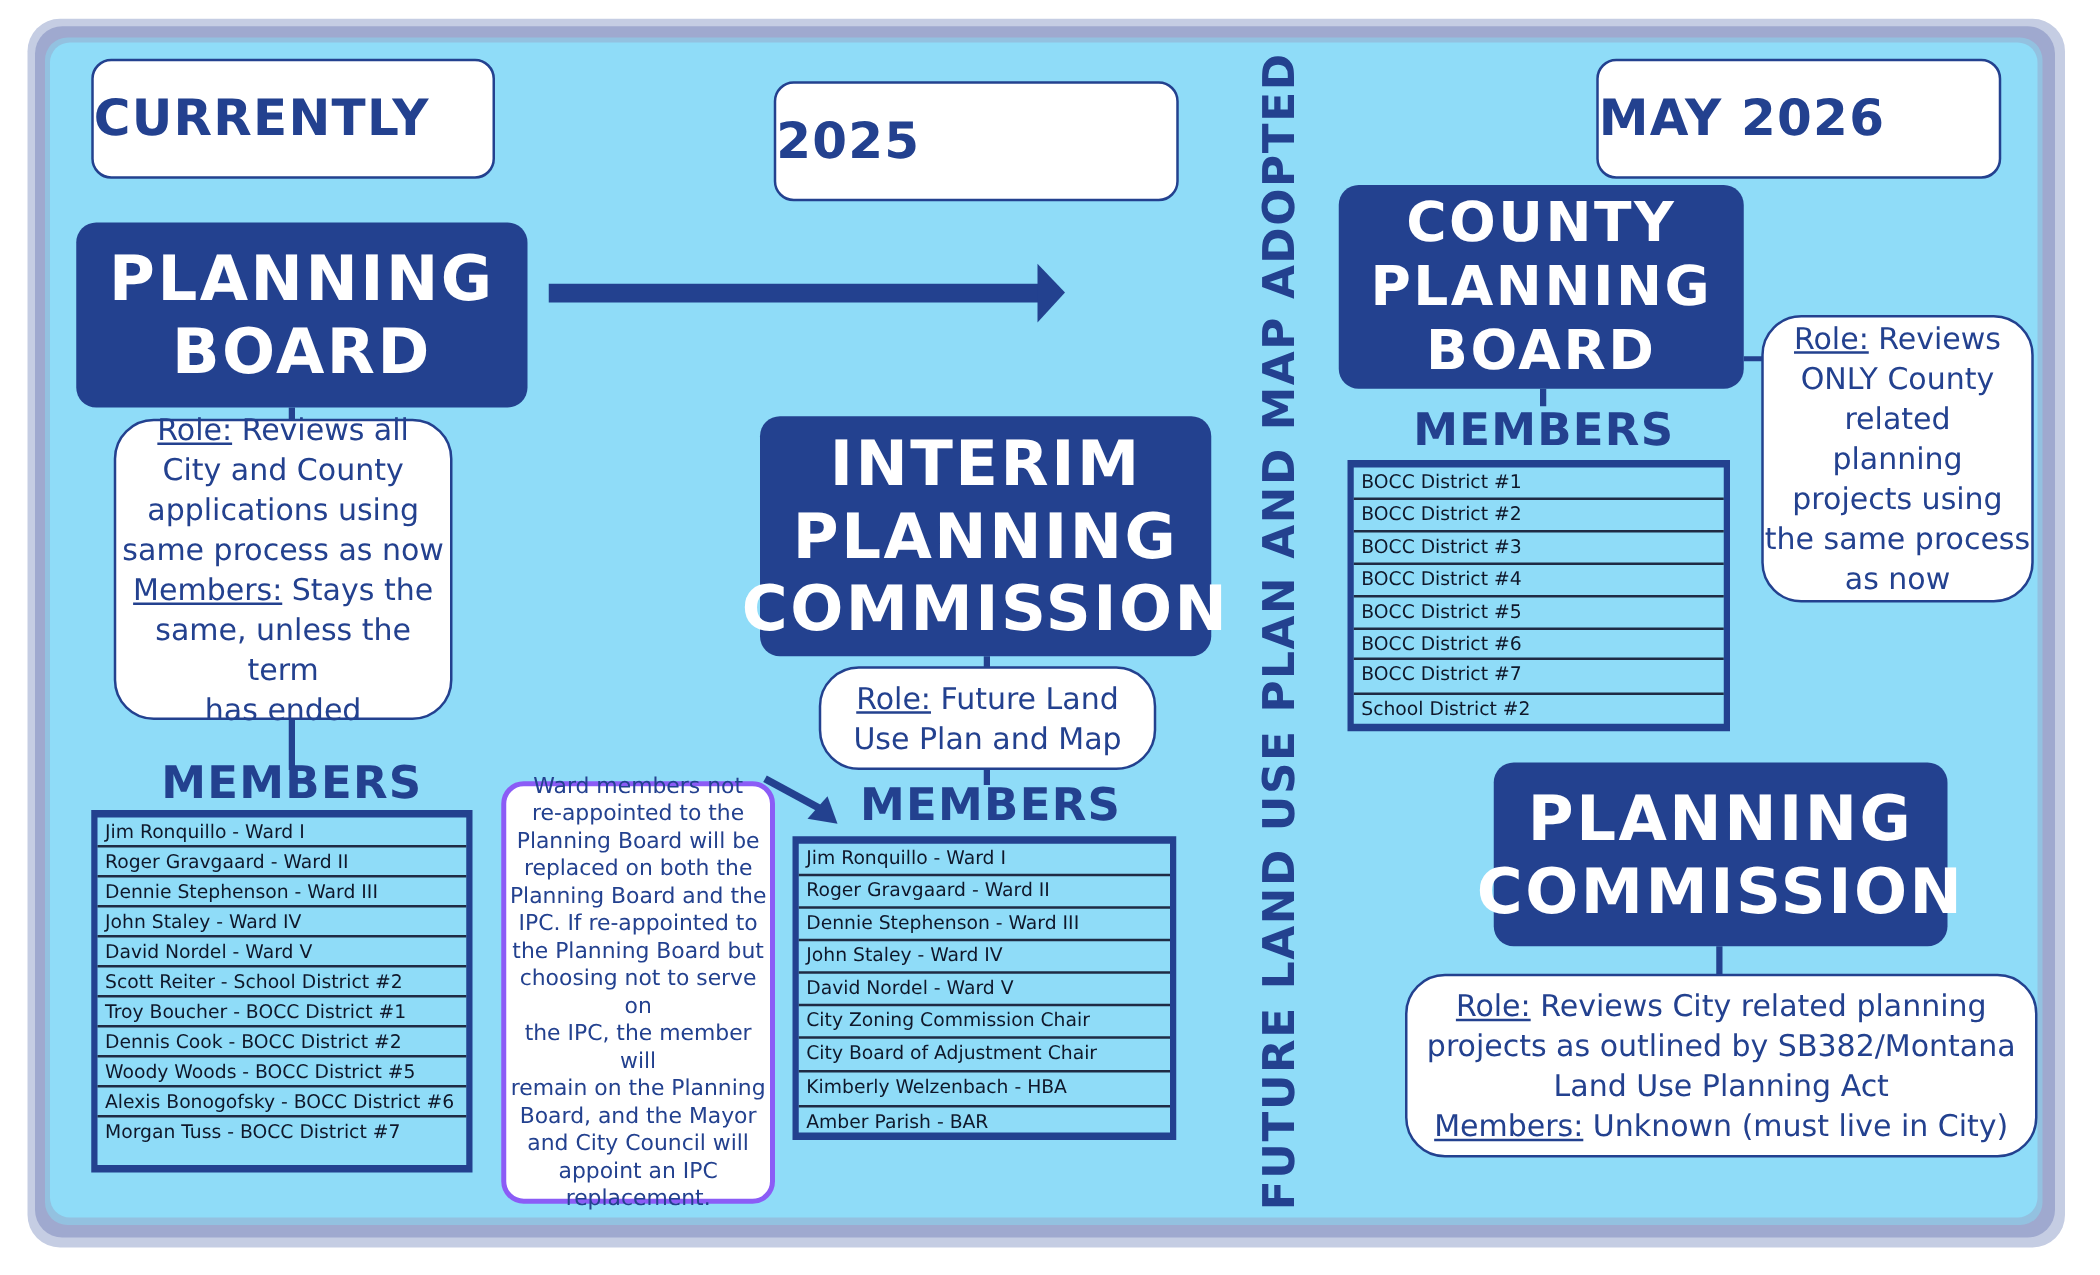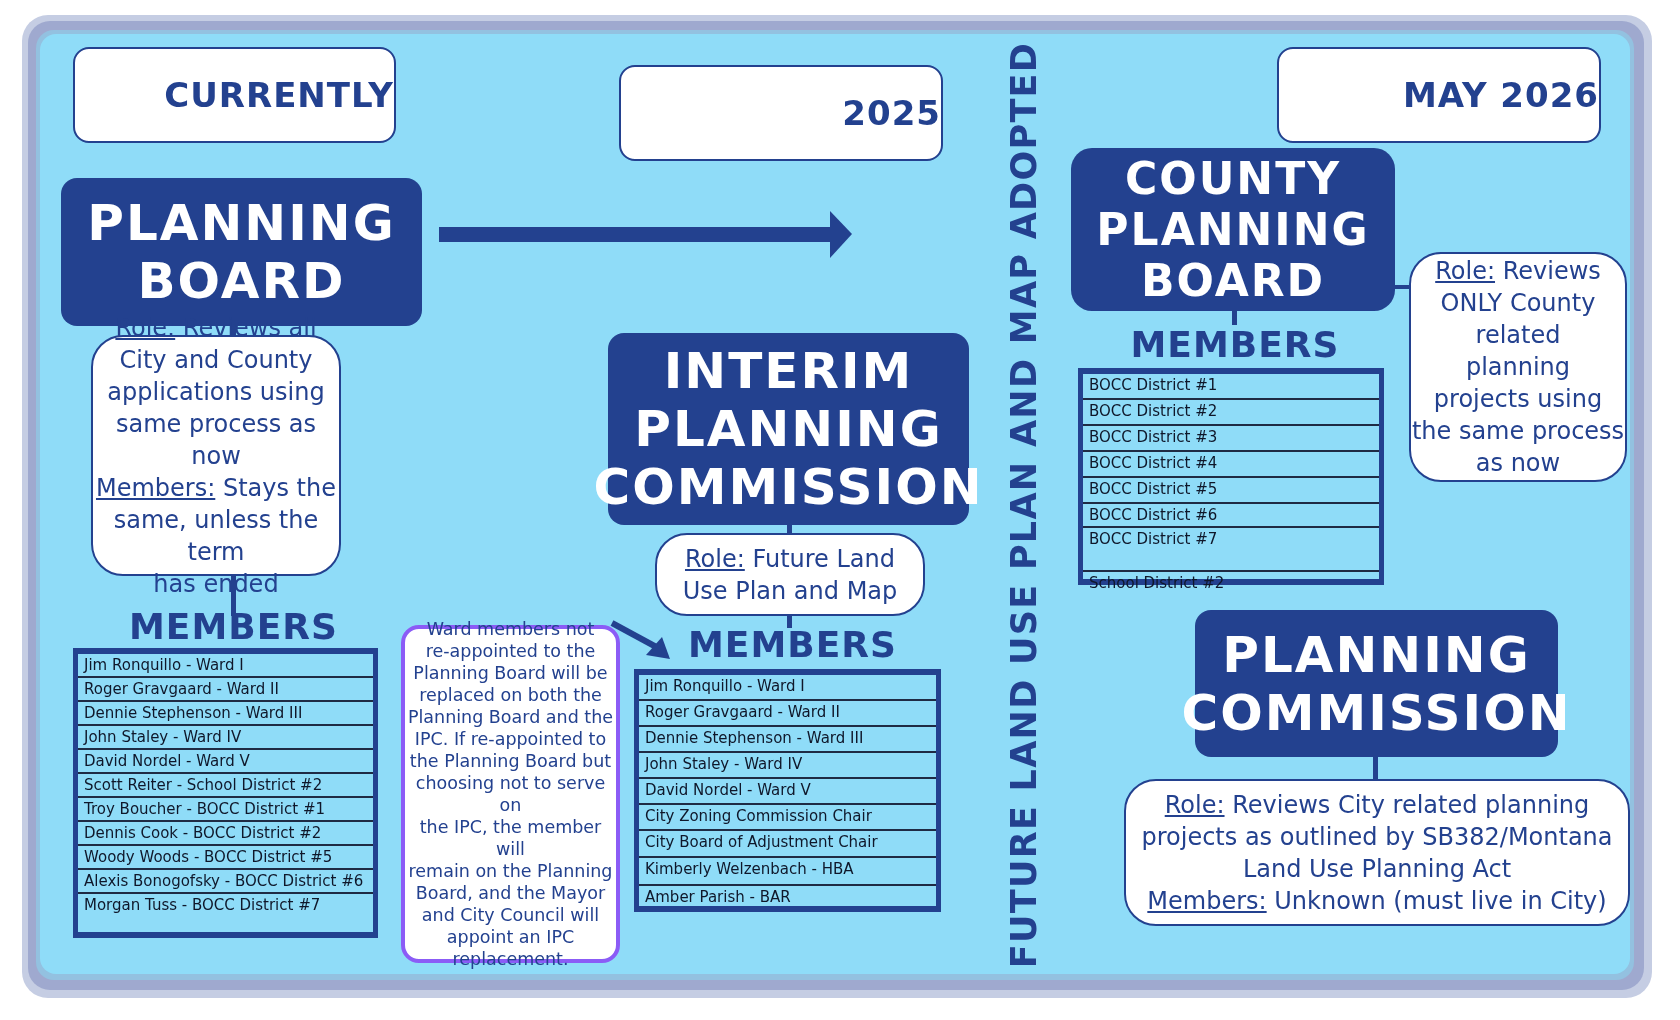--- a/index.html
+++ b/index.html
@@ -2,21 +2,21 @@
 <html><head>
 <meta charset="utf-8">
 <style>
   html,body{margin:0;padding:0;background:#ffffff;}
   body{width:1680px;height:1020px;position:relative;overflow:hidden;font-family:"DejaVu Sans","Liberation Sans",sans-serif;}
   .frame-outer{position:absolute;left:22px;top:15px;width:1630px;height:983px;border-radius:26px;background:#c5cde3;}
   .frame-mid{position:absolute;left:28px;top:21px;width:1616px;height:969px;border-radius:22px;background:#9fa9cf;}
   .frame-inner{position:absolute;left:36px;top:30px;width:1598px;height:950px;border-radius:18px;background:#93c1e0;}
   .canvas{position:absolute;left:40px;top:34px;width:1590px;height:940px;border-radius:16px;background:#8fdcf8;}
   .abs{position:absolute;box-sizing:border-box;}
-  .label-box{background:#fff;border:2px solid #23418f;border-radius:16px;color:#23418f;font-weight:bold;display:flex;align-items:center;justify-content:flex-end;font-size:34px;letter-spacing:1px;}
+  .label-box{background:#fff;border:2px solid #23418f;border-radius:16px;color:#23418f;font-weight:bold;display:flex;align-items:center;justify-content:flex-start;font-size:40px;letter-spacing:1px;}
   .header-box{background:#23418f;border-radius:16px;color:#ffffff;font-weight:bold;display:flex;flex-direction:column;align-items:center;justify-content:center;text-align:center;letter-spacing:2px;line-height:1.16;}
   .role-box{background:#fff;border:2px solid #23418f;border-radius:32px;color:#23418f;text-align:center;display:flex;align-items:center;justify-content:center;font-size:24px;line-height:32px;}
   .u{text-decoration:underline;}
   .members-title{color:#23418f;font-weight:bold;font-size:36px;text-align:center;letter-spacing:1px;}
   .members-list{border:5px solid #23418f;border-top-width:6px;border-bottom-width:6px;background:#8fdcf8;}
   .members-list .row{border-bottom:2px solid #1f2b44;height:24px;line-height:22px;padding-left:6px;font-size:15px;color:#0f172a;box-sizing:border-box;white-space:nowrap;}
   .members-list .row:last-child{border-bottom:none;}
   .connector{position:absolute;background:#23418f;}
   .note-box{background:#fff;border:4px solid #8b5cf6;border-radius:18px;color:#23418f;text-align:center;font-size:17.5px;line-height:22px;display:flex;align-items:center;justify-content:center;padding:4px 2px;}
   .vertical-text{position:absolute;left:1006px;top:26px;width:36px;height:958px;display:flex;align-items:center;justify-content:center;}
@@ -47,21 +47,21 @@
 <svg class="abs" style="left:430px;top:205px;" width="440" height="60" viewBox="0 0 440 60">
   <rect x="9" y="22" width="394" height="15" fill="#23418f"></rect>
   <polygon points="400,6 422,29 400,53" fill="#23418f"></polygon>
 </svg>
 
 <div class="abs header-box" style="left:61px;top:178px;width:361px;height:148px;font-size:50px;">
   <div>PLANNING</div>
   <div>BOARD</div>
 </div>
 <div class="connector" style="left:231px;top:326px;width:5px;height:10px;"></div>
-<div class="abs role-box" style="left:91px;top:335px;width:250px;height:241px;text-align:center;">
+<div class="abs role-box" style="left:91px;top:335px;width:271px;height:241px;text-align:center;">
   <div>
     <div><span class="u">Role:</span><span> Reviews all</span></div>
     <div>City and County</div>
     <div>applications using</div>
     <div>same process as now</div>
     <div><span class="u">Members:</span><span> Stays the</span></div>
     <div>same, unless the term</div>
     <div>has ended</div>
   </div>
 </div>
@@ -123,21 +123,21 @@
   <div class="row" style="height:26px;">Roger Gravgaard - Ward II</div>
   <div class="row" style="height:26px;">Dennie Stephenson - Ward III</div>
   <div class="row" style="height:26px;">John Staley - Ward IV</div>
   <div class="row" style="height:26px;">David Nordel - Ward V</div>
   <div class="row" style="height:26px;">City Zoning Commission Chair</div>
   <div class="row" style="height:27px;">City Board of Adjustment Chair</div>
   <div class="row" style="height:28px;">Kimberly Welzenbach - HBA</div>
   <div class="row" style="height:26px;">Amber Parish - BAR</div>
 </div>
 
-<div class="abs header-box" style="left:1071px;top:148px;width:324px;height:163px;font-size:44px;border-radius:21px;">
+<div class="abs header-box" style="left:1071px;top:148px;width:324px;height:163px;font-size:44px;">
   <div>COUNTY</div>
   <div>PLANNING</div>
   <div>BOARD</div>
 </div>
 <div class="connector" style="left:1395px;top:285px;width:16px;height:4px;"></div>
 <div class="abs role-box" style="left:1409px;top:252px;width:218px;height:230px;">
   <div>
     <div><span class="u">Role:</span><span> Reviews</span></div>
     <div>ONLY County</div>
     <div>related</div>
@@ -149,21 +149,21 @@
 </div>
 <div class="connector" style="left:1232px;top:311px;width:5px;height:14px;"></div>
 <div class="abs members-title" style="left:1100px;top:324px;width:270px;">MEMBERS</div>
 <div class="abs members-list" style="left:1078px;top:368px;width:306px;height:217px;">
   <div class="row" style="height:26px;">BOCC District #1</div>
   <div class="row" style="height:26px;">BOCC District #2</div>
   <div class="row" style="height:26px;">BOCC District #3</div>
   <div class="row" style="height:26px;">BOCC District #4</div>
   <div class="row" style="height:26px;">BOCC District #5</div>
   <div class="row" style="height:24px;">BOCC District #6</div>
-  <div class="row" style="height:44px;">BOCC District #7</div>
+  <div class="row" style="height:28px;">BOCC District #7</div>
   <div class="row" style="height:28px;">School District #2</div>
 </div>
 
 <div class="abs header-box" style="left:1195px;top:610px;width:363px;height:147px;font-size:50px;">
   <div>PLANNING</div>
   <div>COMMISSION</div>
 </div>
 <div class="connector" style="left:1373px;top:757px;width:5px;height:24px;"></div>
 <div class="abs role-box" style="left:1124px;top:779px;width:506px;height:147px;">
   <div>

